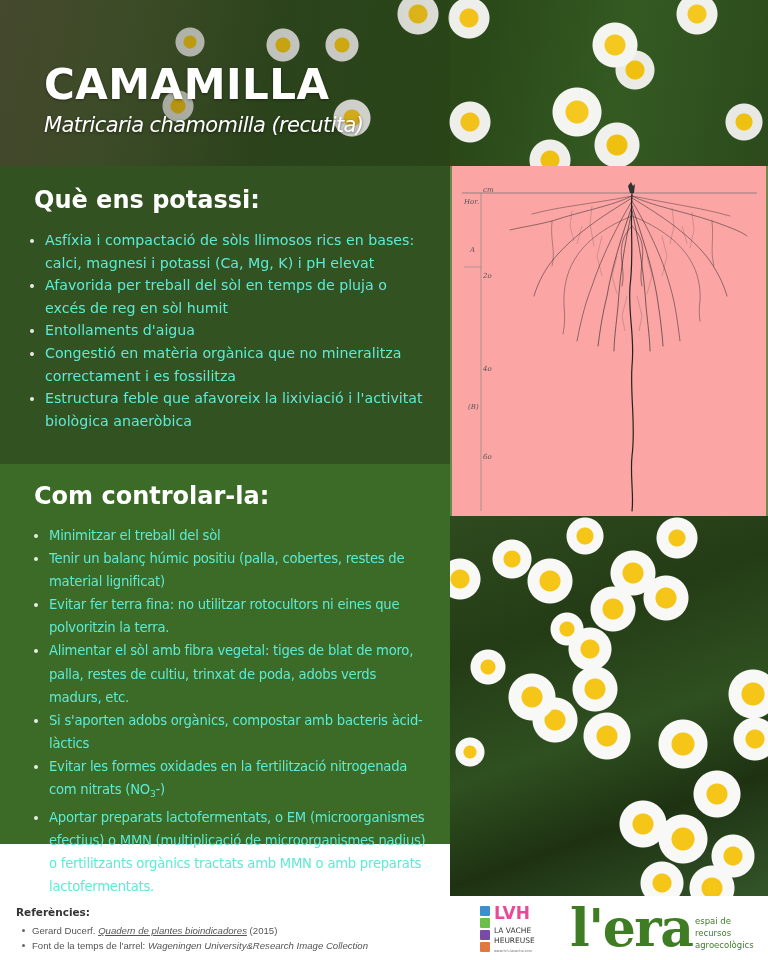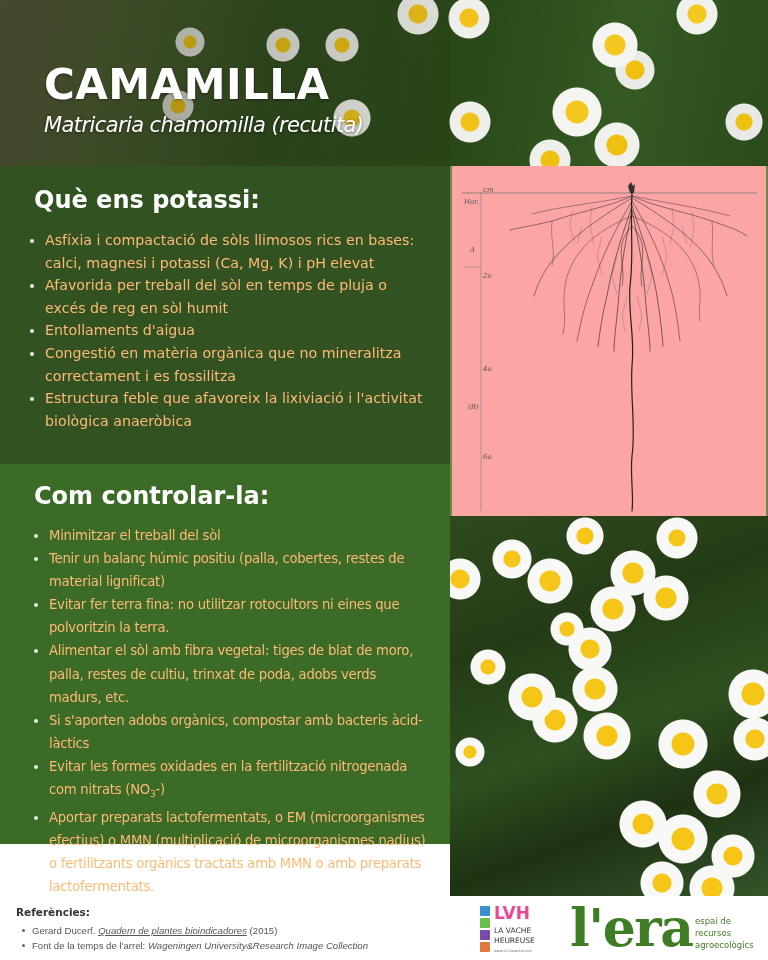--- a/index.html
+++ b/index.html
@@ -48,21 +48,21 @@
       position: absolute; left: 0; top: 464px; width: 450px; height: 380px;
       background: #3b6b26;
     }
     .section-title {
       position: absolute; left: 34px;
       font-family: "DejaVu Sans", sans-serif; font-weight: bold; font-size: 24px; color: #ffffff;
     }
     .panel-indica .section-title { top: 20px; }
     .panel-controlar .section-title { top: 18px; }
 
-    ul.bullets { position: absolute; list-style: none; color: #fdba74; }
+    ul.bullets { position: absolute; list-style: none; color: #5eead4; }
     .panel-indica ul.bullets { left: 28px; top: 63px; width: 400px; font-size: 14.2px; line-height: 22.6px; }
     .panel-controlar ul.bullets { left: 32px; top: 60px; width: 400px; font-size: 13.2px; line-height: 23.1px; letter-spacing: -0.25px; }
     ul.bullets li { position: relative; padding-left: 17px; }
     ul.bullets li::before {
       content: ""; position: absolute; left: 2px; top: 10px; width: 4px; height: 4px;
       border-radius: 50%; background: #e8eee2;
     }
     sub.small { font-size: 9px; vertical-align: -3px; }
 
     

